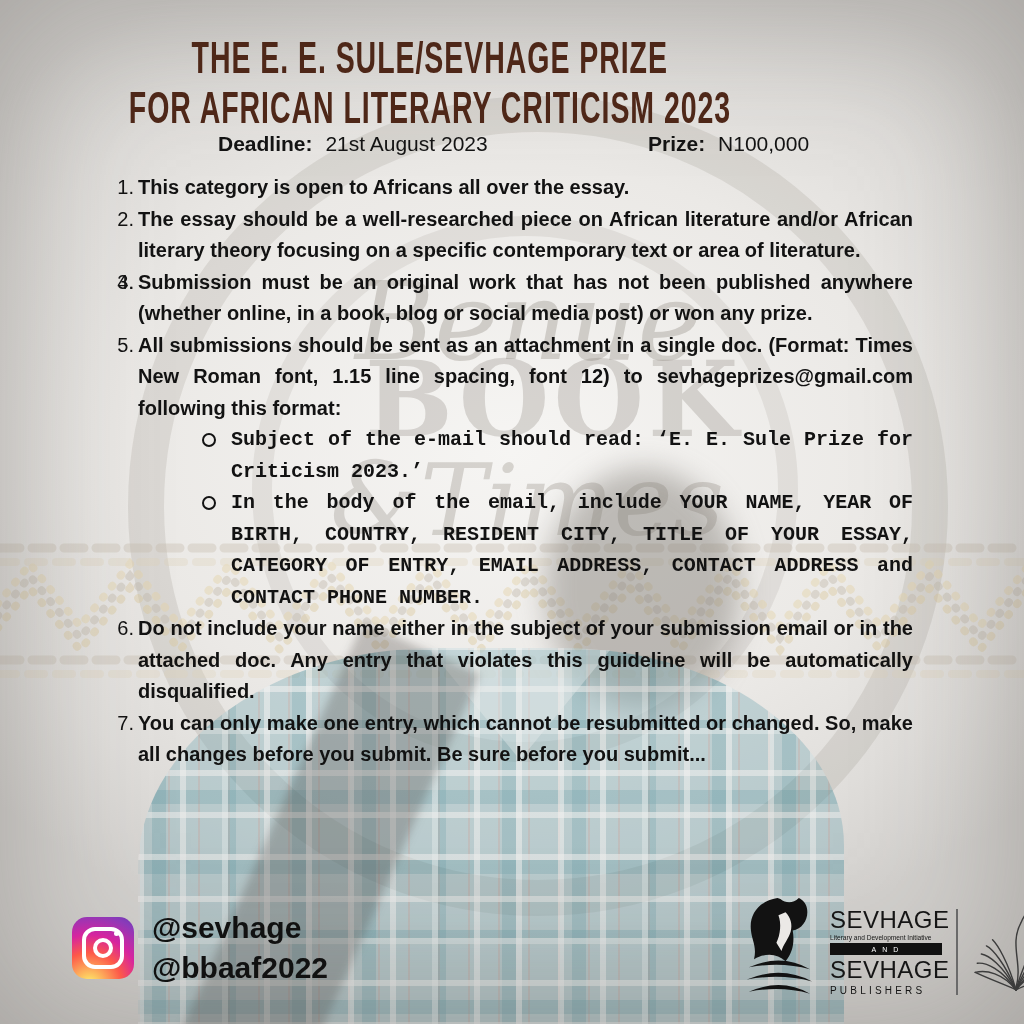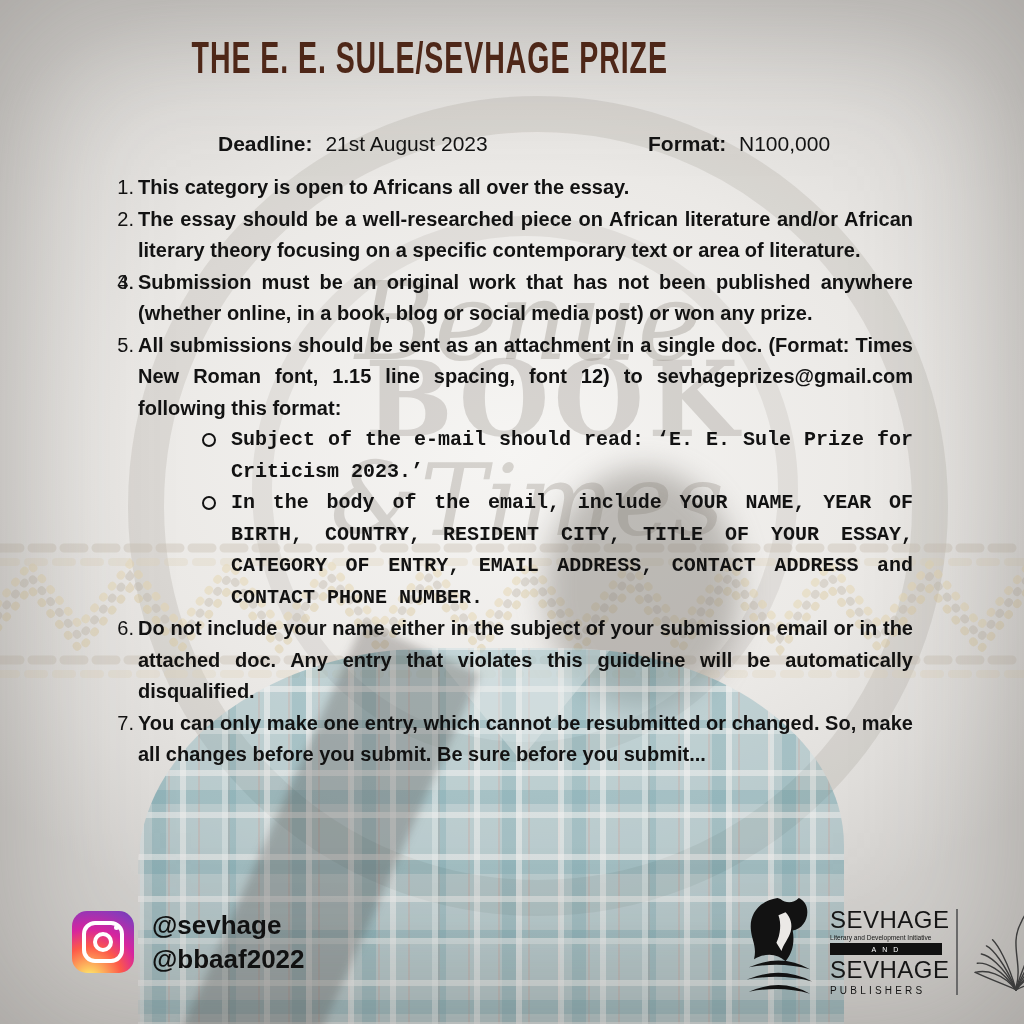--- a/index.html
+++ b/index.html
@@ -60,21 +60,21 @@
   .sub>li{position:relative;padding-left:31px;text-align:justify;font-family:Liberation Mono, monospace;}
   .sub .circ{position:absolute;left:2px;top:9px;width:10px;height:10px;border:2.5px solid #121212;border-radius:50%;}
   
   .footer{position:absolute;inset:0;z-index:11;pointer-events:none;}
   .ig-block{position:absolute;left:72px;top:908px;display:flex;align-items:center;}
   .ig-icon{position:relative;width:62px;height:62px;border-radius:15px;flex:0 0 auto;
     background:radial-gradient(circle at 28% 110%, #fdf497 0%, #fdd263 10%, #fd5949 40%, #d6249f 62%, #8a3ab9 88%, #6a3ab2 100%);}
   .ig-icon::before{content:"";position:absolute;inset:10px;border:4px solid #fff;border-radius:13px;}
   .ig-icon::after{content:"";position:absolute;left:21px;top:21px;width:12px;height:12px;border:4px solid #fff;border-radius:50%;}
   .ig-dot{position:absolute;right:15px;top:14px;width:5px;height:5px;background:#fff;border-radius:50%;}
-  .handles{margin-left:18px;color:#111;font-weight:bold;font-size:26px;line-height:1.32;}
+  .handles{margin-left:18px;color:#111;font-weight:bold;font-size:30px;line-height:1.32;}
   .logo-block{position:absolute;left:738px;top:896px;display:flex;align-items:center;}
   .logo-text{margin-left:4px;width:112px;color:#151515;}
   .lg-sev{font-size:24px;font-weight:normal;letter-spacing:0.5px;line-height:1;}
   .lg-tag{font-size:6.6px;margin-top:2px;white-space:nowrap;}
   .lg-and{margin-top:2px;background:#111;color:#fff;font-size:7px;letter-spacing:6px;text-align:center;
     padding:3px 0 2px 4px;}
   .lg-sev2{font-size:24px;font-weight:normal;letter-spacing:0.5px;line-height:1.1;margin-top:2px;}
   .lg-pub{font-size:10px;letter-spacing:3.2px;margin-top:1px;}
   .logo-divider{width:1.5px;height:86px;background:#6a6a6a;margin:0 12px 0 14px;}
 </style>
@@ -103,29 +103,30 @@
   <div class="person-head"></div>
   <div class="person-torso"></div>
   <div class="person-collar"></div>
   <div class="dark-chevron"></div>
 
   <div class="vignette"></div>
 
   <div class="content">
     <div class="title">
       <span class="tline"><span>THE E. E. SULE/SEVHAGE PRIZE</span></span>
+      <span class="tline"><span>FOR AFRICAN LITERARY CRITICISM 2023</span></span>
     </div>
 
     <div class="meta">
       <span class="grp grp-deadline">
         <span class="lbl">Deadline:</span>
         <span class="val">21st August 2023</span>
       </span>
       <span class="grp grp-prize">
-        <span class="lbl">Format:</span>
+        <span class="lbl">Prize:</span>
         <span class="val">N100,000</span>
       </span>
     </div>
 
     <ol class="rules">
       <li>
         <span class="num">1.</span><span class="txt">This category is open to Africans all over the essay.</span>
       </li>
       <li>
         <span class="num">2.</span><span class="txt">The essay should be a well-researched piece on African literature and/or African literary theory focusing on a specific contemporary text or area of literature.</span>

